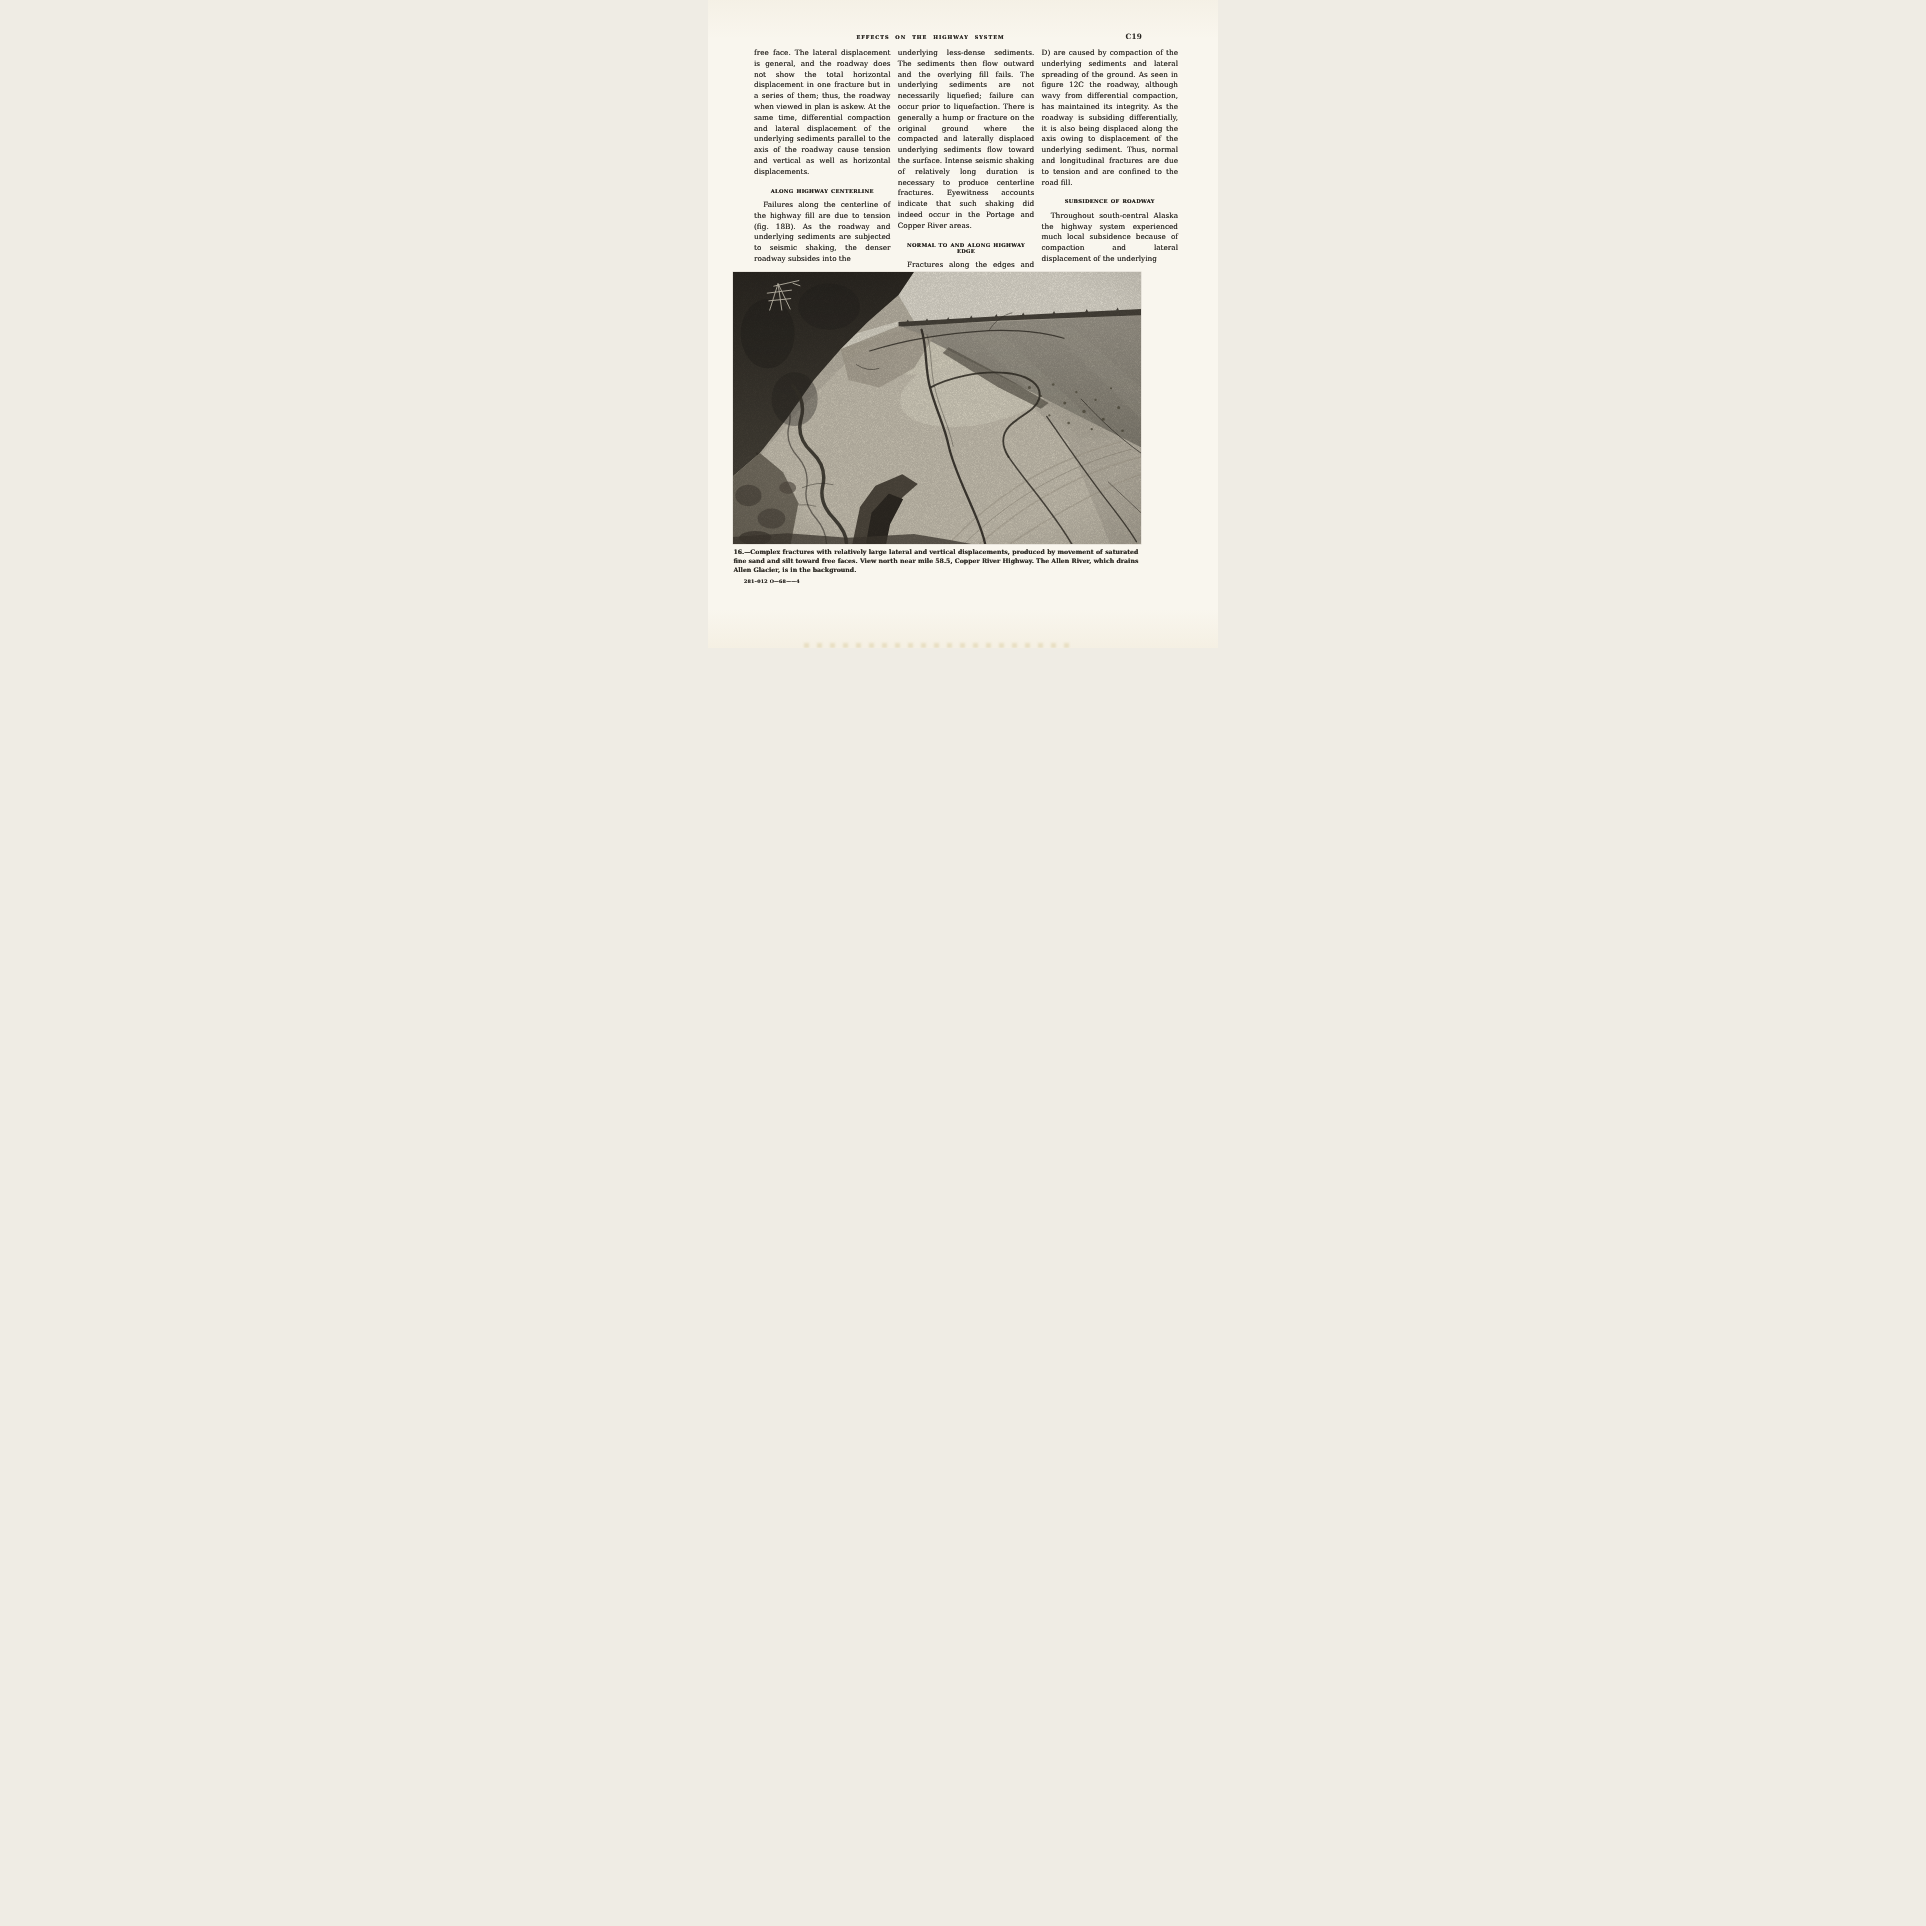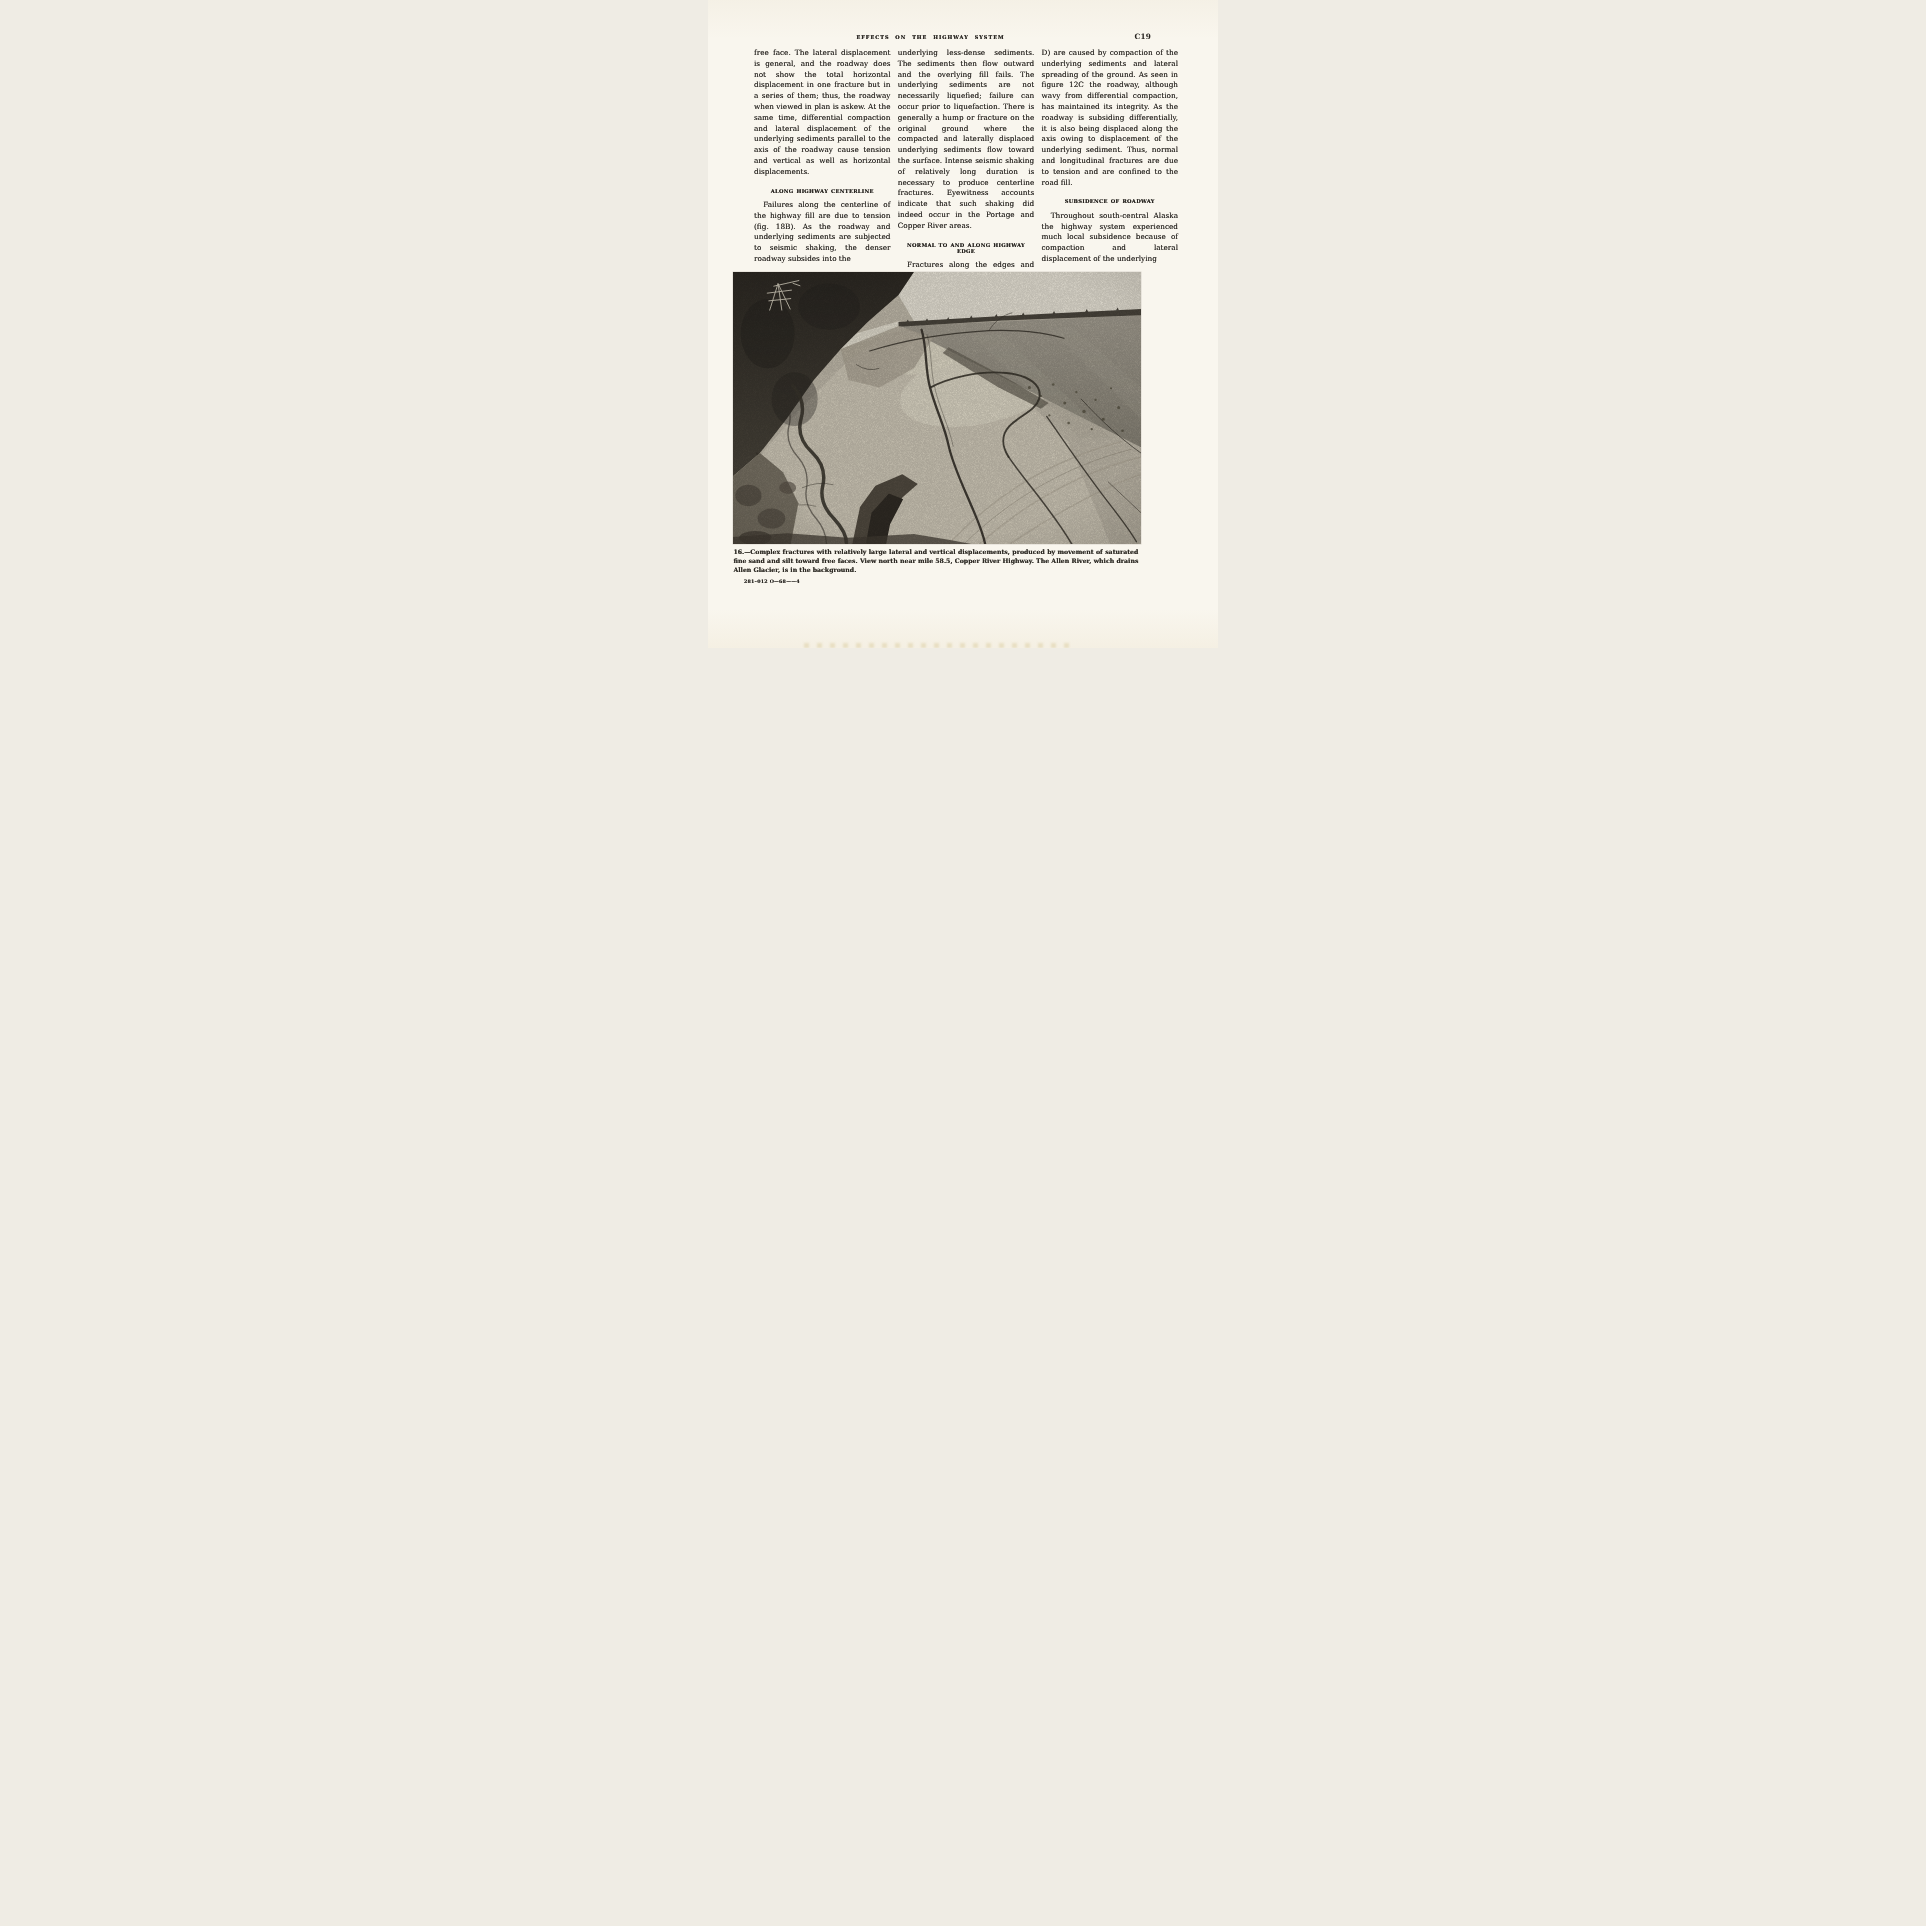--- a/index.html
+++ b/index.html
@@ -13,21 +13,21 @@
     color:#272420;
     overflow:hidden;
   }
   .head-row{position:absolute;top:34px;left:22px;width:424px;height:10px;}
   .running-head{
     position:absolute;left:0;right:23px;text-align:center;
     font-size:5px;font-weight:bold;letter-spacing:1px;word-spacing:3.1px;
     text-shadow:0 0 0.2px rgba(39,36,32,.8);
   }
   .page-number{
-    position:absolute;right:3px;top:-2.3px;
+    position:absolute;right:12px;top:-2.3px;
     font-size:7.3px;font-weight:bold;letter-spacing:0.2px;
   }
   .columns{
     position:absolute;top:48px;left:22px;width:424px;
     display:flex;gap:7.3px;margin-left:24px;
   }
   .col{flex:1;text-align:justify;font-size:7.3px;line-height:10.8px;
        text-shadow:0 0 0.2px rgba(39,36,32,.65);}
   .col p{margin:0;}
   .col p.indent{text-indent:9.2px;}

